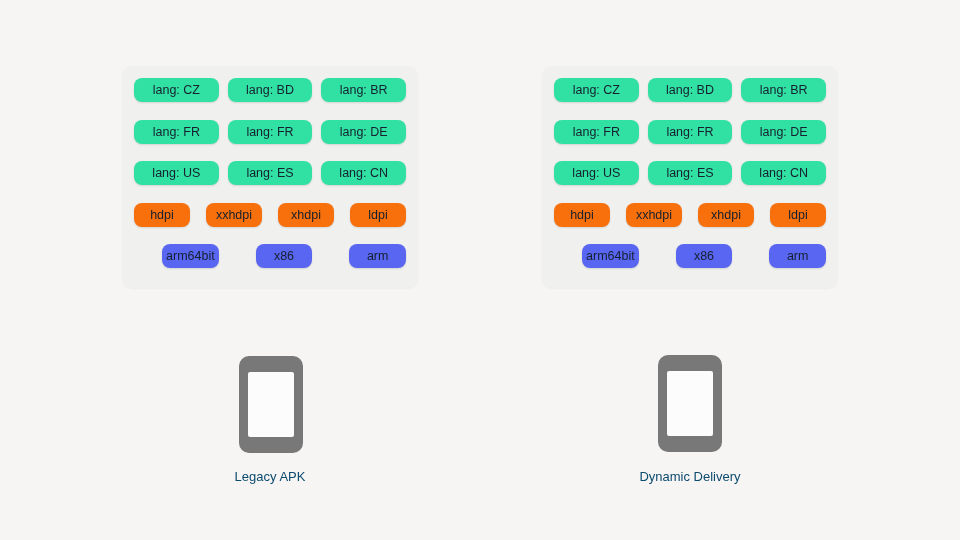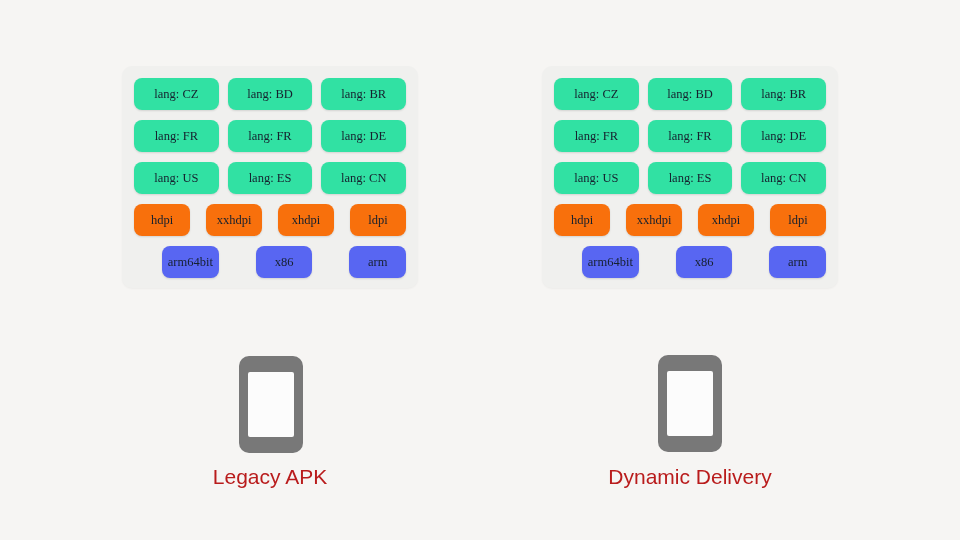--- a/index.html
+++ b/index.html
@@ -23,26 +23,26 @@
     box-shadow: 0 1px 2px rgba(0,0,0,0.04);
   }
   .panel-card.left  { left: 122px; }
   .panel-card.right { left: 542px; }
 
   .chip-row { display: flex; gap: 9px; flex: 1; }
   .chip-row.dpi { gap: 16px; }
 
   .chip {
     flex: 1;
-    height: 32px;
+    height: 24px;
     border-radius: 8px;
     display: flex;
     align-items: center;
     justify-content: center;
-    font-family: Liberation Serif, serif;
+    font-family: Liberation Sans, sans-serif;
     font-size: 12.5px;
     font-weight: 500;
     color: #16202e;
     white-space: pre;
     box-shadow: 0 1px 2px rgba(0,0,0,0.12);
   }
   .chip.green  { background: #31e1a3; }
   .chip.orange { background: #f8700c; }
   .chip.blue   { background: #5866f2; margin-left: 28px; }
 
@@ -59,23 +59,23 @@
     left: 9px; right: 9px; top: 16px; bottom: 16px;
     background: #fcfcfc;
     border-radius: 2px;
   }
 
   .device-label {
     position: absolute;
     top: 466px;
     width: 296px;
     text-align: center;
-    font-size: 21px;
+    font-size: 13px;
     line-height: 22px;
-    color: #b91c1c;
+    color: #0c4a6e;
   }
   .device-label.left  { left: 122px; }
   .device-label.right { left: 542px; }
 </style>
 </head>
 <body>
 
 <div class="panel-card left">
   <div class="chip-row">
     <div class="chip green">lang: CZ</div>

